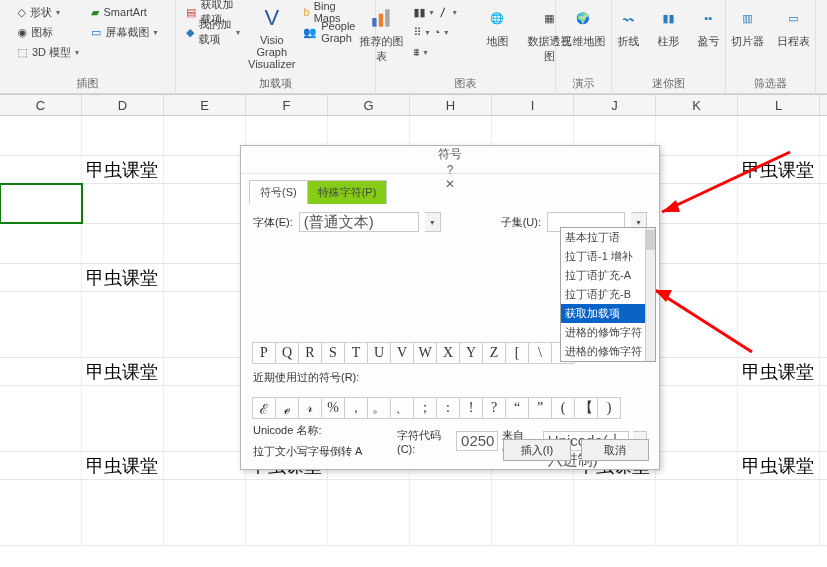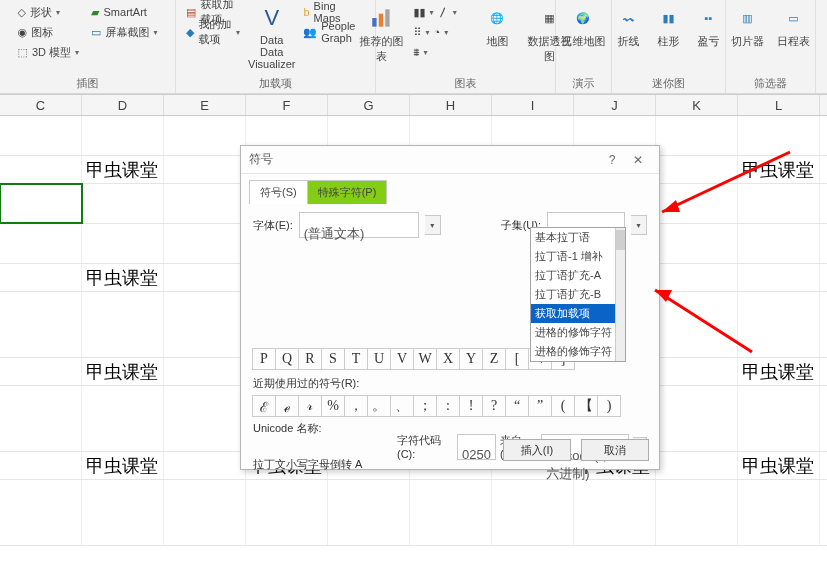--- a/index.html
+++ b/index.html
@@ -19,41 +19,41 @@
   
   .colheaders { display: flex; height: 22px; border-top: 1px solid #ccc; border-bottom: 1px solid #ccc; background: #f5f5f5; font-size: 13px; color: #444; }
   .colheaders div { flex: 0 0 82px; border-right: 1px solid #ddd; display: flex; align-items: center; justify-content: center; }
   .sheet { position: relative; text-align: center; }
   .row { display: flex; height: 24px; border-bottom: 1px solid #e5e5e5; }
   .cell { flex: 0 0 82px; border-right: 1px solid #eee; display: flex; align-items: center; padding: 2px 4px; font-size: 18px; font-family: "Microsoft YaHei"; overflow: hidden; }
   .sel { outline: 2px solid #107c10; outline-offset: -1px; background: #fff; }
 
   
   .dialog { position: absolute; left: 240px; top: 145px; width: 420px; height: 325px; background: #fdfdfd; border: 1px solid #b5b5b5; box-shadow: 2px 2px 6px rgba(0,0,0,0.2); font-size: 12px; }
-  .dlg-title { height: 28px; display: flex; align-items: center; padding: 0 8px; border-bottom: 1px solid #e5e5e5; color: #555; }
+  .dlg-title { height: 28px; display: flex; align-items: center; padding: 0 8px; border-bottom: 1px solid #e5e5e5; color: #555; flex-direction: column; }
   .dlg-title .spacer { flex: 1; }
   .dlg-title .x { width: 26px; text-align: center; color: #666; cursor: pointer; }
   .tabs { display: flex; gap: 0; padding: 6px 8px 0 8px; }
   .tab { padding: 4px 10px; border: 1px solid #c9c9c9; border-bottom: none; background: #fff; font-size: 11px; color: #444; margin-right: -1px; cursor: pointer; }
   .tab.inactive { background: #84cc16; }
   .dlg-body { padding: 8px 12px 0 12px; }
   .frow { display: flex; align-items: center; gap: 6px; margin-bottom: 4px; }
   .lbl { font-size: 11px; color: #333; }
-  .input { border: 1px solid #c9c9c9; background: #fff; height: 20px; padding: 12px 4px; font-size: 13px; color: #555; }
+  .input { border: 1px solid #c9c9c9; background: #fff; height: 20px; padding: 0 4px; font-size: 15px; color: #555; }
   .dd-btn { width: 16px; height: 20px; border: 1px solid #c9c9c9; border-left: none; background: #f3f3f3; display:flex; align-items:center; justify-content:center; font-size:8px; color:#555; cursor:pointer; }
 
-  .dropdown-pop { position: absolute; left: 530px; top: 227px; width: 96px; border: 1px solid #a5a5a5; background: #fff; font-size: 11px; z-index: 30; }
+  .dropdown-pop { position: absolute; left: 560px; top: 227px; width: 96px; border: 1px solid #a5a5a5; background: #fff; font-size: 11px; z-index: 30; }
   .dropdown-pop .opt { padding: 2px 4px; cursor: pointer; color: #444; white-space: nowrap; overflow:hidden; }
   .dropdown-pop .opt.sel-opt { background: #0a64c8; color: #fff; }
   .dropdown-pop .sb { position: absolute; right: 0; top: 0; bottom: 0; width: 10px; background: #eee; border-left: 1px solid #ccc; }
   .dropdown-pop .sb .thumb { background:#cfcfcf; height:20px; margin-top:2px; }
 
   .char-grid { display: flex; gap: 0; margin-top: 110px; }
   .char-cell { width: 24px; height: 22px; border: 1px solid #ccc; margin-left: -1px; display: flex; align-items: center; justify-content: center; font-family: "Times New Roman", serif; font-size: 14px; color: #333; }
-  .recent-label { font-size: 11px; color: #333; margin: 6px 0 4px 0; }
+  .recent-label { font-size: 11px; color: #333; margin: 6px 0 12px 0; }
   .unicode-row { display: flex; align-items: center; gap: 4px; margin-top: 4px; }
   .btnrow { position: absolute; bottom: 8px; right: 10px; display: flex; gap: 10px; }
   .btn { width: 68px; height: 22px; border: 1px solid #adadad; background: #f0f0f0; font-size: 11px; color: #333; cursor: pointer; }
 
   .arrow { position: absolute; pointer-events: none; }
   .arrow line { stroke: #ff0000; stroke-width: 3; }
   .arrow polygon { fill: #ff0000; }
 
   svg.ic-svg { width: 26px; height: 26px; }
 </style>
@@ -102,21 +102,21 @@
             <span>获取加载项</span>
           </div>
         <div class="hbtn">
             <span style="color:#2a7cbf;">◆</span>
             <span>我的加载项</span>
             <span class="drop">▾</span>
           </div>
       </div>
       <div class="vbtn">
           <span class="ic" style="color:#2b579a;font-size:22px;">V</span>
-          <span>Data Data Visualizer</span>
+          <span>Visio Graph Visualizer</span>
         </div>
       <div class="stack">
         <div class="hbtn">
             <span style="color:#e8a33d;">b</span>
             <span>Bing Maps</span>
           </div>
         <div class="hbtn">
             <span style="color:#2a7cbf;">👥</span>
             <span>People Graph</span>
           </div>
@@ -401,21 +401,21 @@
       <div class="char-cell">“</div>
       <div class="char-cell">”</div>
       <div class="char-cell">(</div>
       <div class="char-cell">【</div>
       <div class="char-cell">)</div>
     </div>
 
     <div class="unicode-row">
       <div style="flex:0 0 140px;">
         <div class="lbl">Unicode 名称:</div>
-        <div class="lbl" style="margin-top:21px;">拉丁文小写字母倒转 A</div>
+        <div class="lbl" style="margin-top:6px;">拉丁文小写字母倒转 A</div>
       </div>
       <span class="lbl">字符代码(C):</span>
       <span class="input" style="width:42px;">0250</span>
       <span class="lbl">来自(M):</span>
       <span class="input" style="width:96px;">Unicode(十六进制)</span>
       <span class="dd-btn">▾</span>
     </div>
   </div>
   <div class="btnrow">
     <button class="btn">插入(I)</button>

